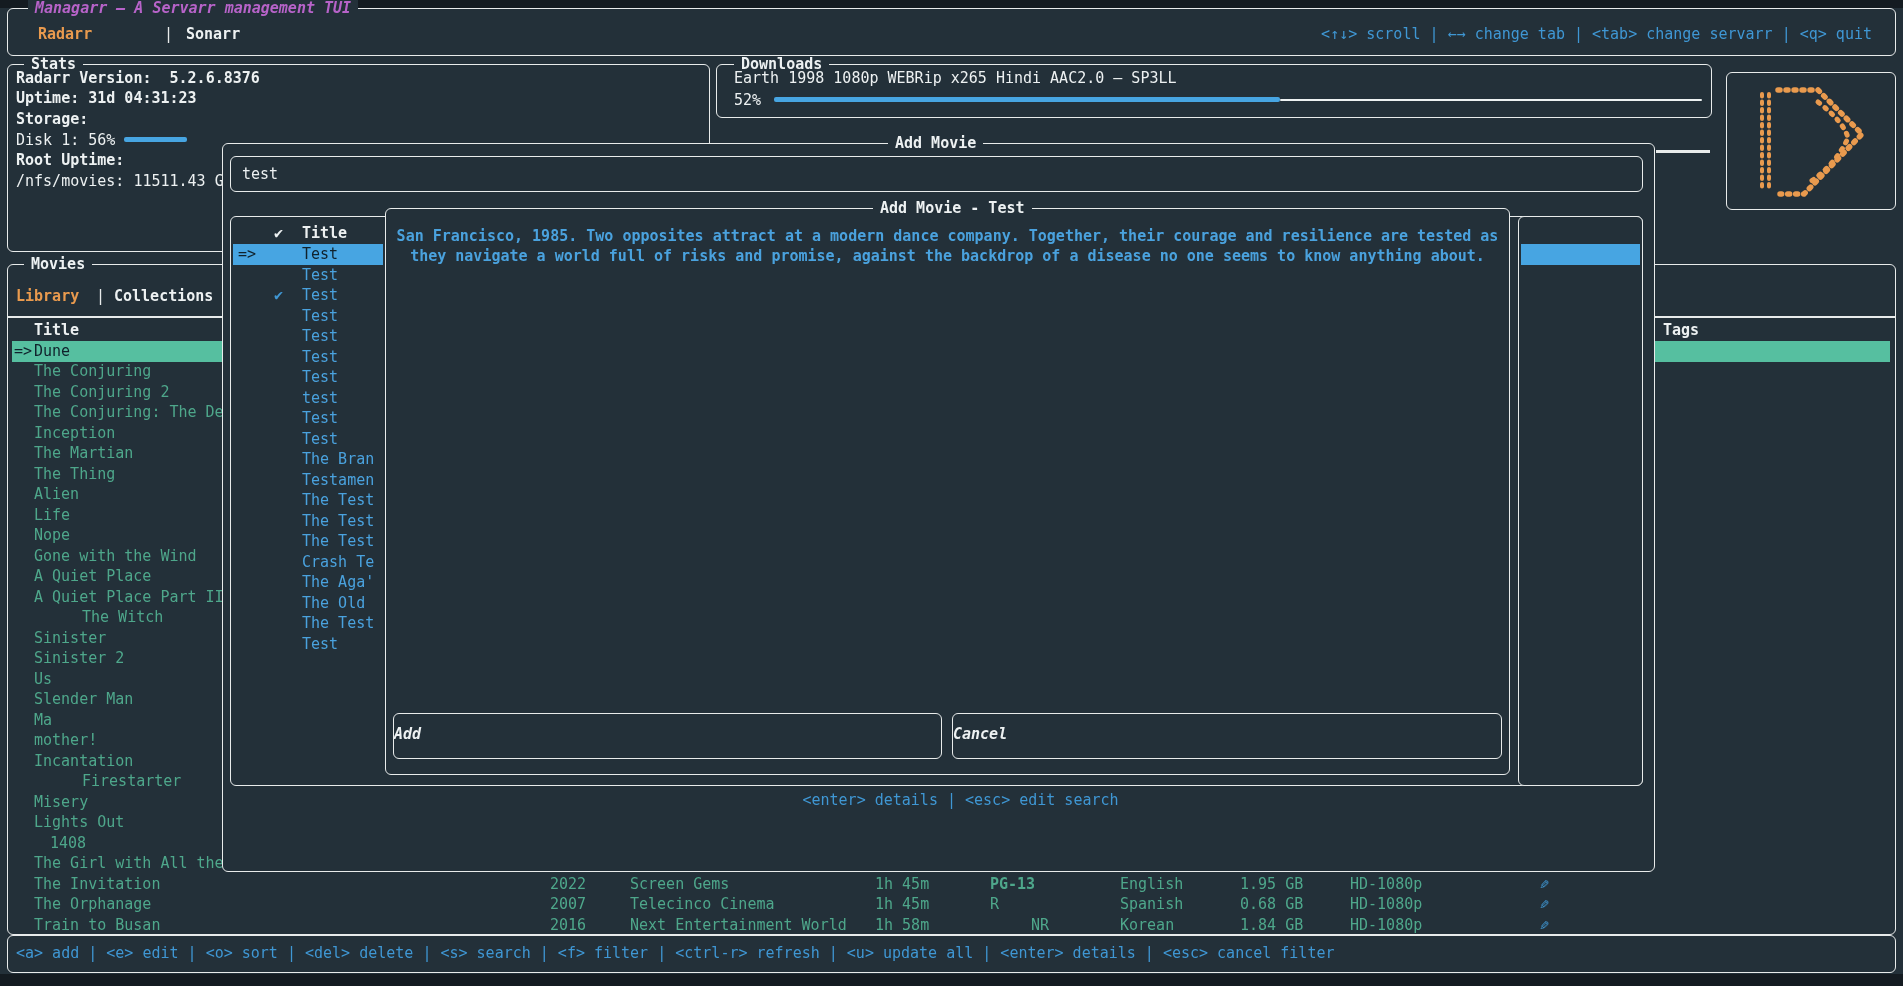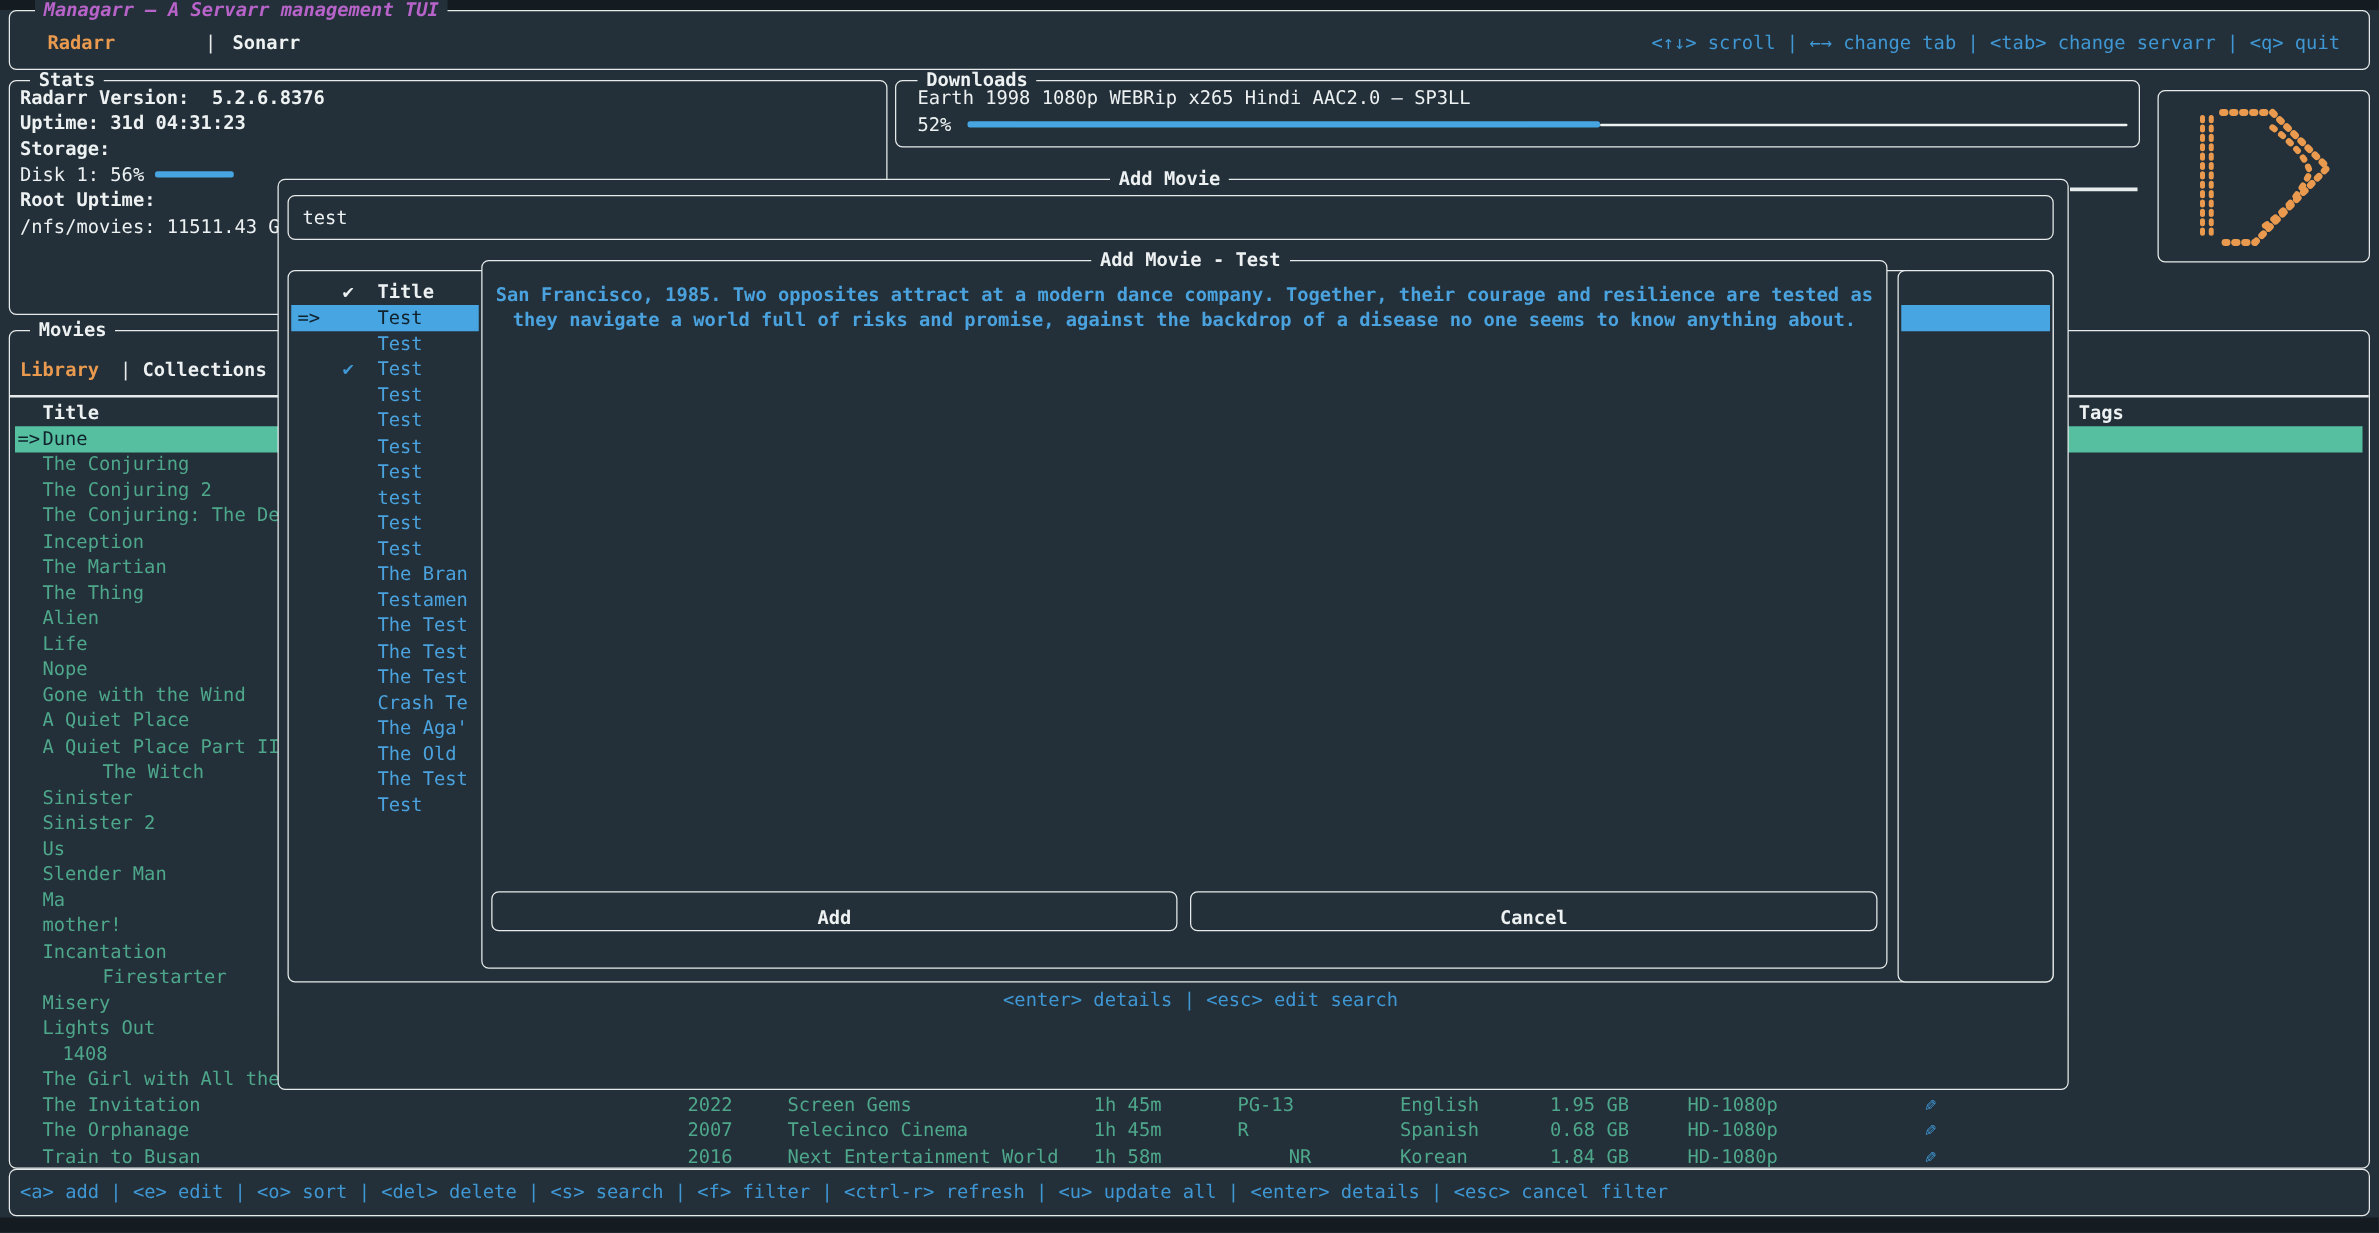--- a/index.html
+++ b/index.html
@@ -16,21 +16,21 @@
   .btitle{position:absolute;background:var(--bg);padding:0 7px;font-weight:bold;white-space:pre;line-height:17px;}
   .row{position:absolute;height:21px;line-height:21px;white-space:pre;}
   .b{font-weight:bold;}
   .blue{color:var(--blue);} .kblue{color:var(--kblue);} .teal{color:var(--teal);}
   .orange{color:var(--orange);} .dark{color:var(--dark);} .mag{color:var(--magenta);}
   .hline{position:absolute;background:var(--border);height:1.6px;}
   .bar{position:absolute;border-radius:2px;}
   .dd{position:absolute;border:1.6px solid var(--border);border-radius:6px;background:var(--bg);height:41px;}
   .dd .val{position:absolute;left:12px;top:10px;font-weight:bold;white-space:pre;}
   .dd .arr{position:absolute;right:16px;top:11px;font-size:12px;}
-  .btn{position:absolute;border:1.6px solid var(--border);border-radius:6px;background:var(--bg);height:32px;text-align:center;line-height:40px;font-weight:bold;}
+  .btn{position:absolute;border:1.6px solid var(--border);border-radius:6px;background:var(--bg);height:46px;text-align:left;line-height:40px;font-weight:bold;font-style:italic;}
   .z10{z-index:10;} .z20{z-index:20;}
 </style>
 </head>
 <body>
 
 <div class="abs" style="left:0;top:0;width:1903px;height:8px;background:var(--strip);"></div>
 <div class="abs" style="left:0;top:974px;width:1903px;height:12px;background:var(--strip);"></div>
 
 <div class="boxline" style="left:7px;top:8px;width:1889px;height:48px;"></div>
 <div class="btitle mag" style="left:28px;top:0;font-style:italic;">Managarr – A Servarr management TUI</div>
@@ -99,21 +99,21 @@
     <div class="row teal" style="left: 34px; top: 750.75px;">Incantation</div>
     <div class="row teal" style="left: 34px; top: 771.25px; margin-left: 48px;">Firestarter</div>
     <div class="row teal" style="left: 34px; top: 791.75px;">Misery</div>
     <div class="row teal" style="left: 34px; top: 812.25px;">Lights Out</div>
     <div class="row teal" style="left: 50px; top: 832.75px;">1408</div>
     <div class="row teal" style="left: 34px; top: 853.25px;">The Girl with All the</div>
     <div class="row teal" style="left: 34px; top: 873.75px;">The Invitation</div>
     <div class="row teal" style="left: 550px; top: 873.75px;">2022</div>
     <div class="row teal" style="left: 630px; top: 873.75px;">Screen Gems</div>
     <div class="row teal" style="left: 875px; top: 873.75px;">1h 45m</div>
-    <div class="row teal" style="left: 990px; top: 873.75px;">PG-13</div>
+    <div class="row teal" style="left: 990px; top: 873.75px; font-weight: bold;">PG-13</div>
     <div class="row teal" style="left: 1120px; top: 873.75px;">English</div>
     <div class="row teal" style="left: 1240px; top: 873.75px;">1.95 GB</div>
     <div class="row teal" style="left: 1350px; top: 873.75px;">HD-1080p</div>
     <div class="row kblue" style="left: 1540px; top: 873.75px; transform: scaleX(-1);">✎</div>
     <div class="row teal" style="left: 34px; top: 894.25px;">The Orphanage</div>
     <div class="row teal" style="left: 550px; top: 894.25px;">2007</div>
     <div class="row teal" style="left: 630px; top: 894.25px;">Telecinco Cinema</div>
     <div class="row teal" style="left: 875px; top: 894.25px;">1h 45m</div>
     <div class="row teal" style="left: 990px; top: 894.25px;">R</div>
     <div class="row teal" style="left: 1120px; top: 894.25px;">Spanish</div>

